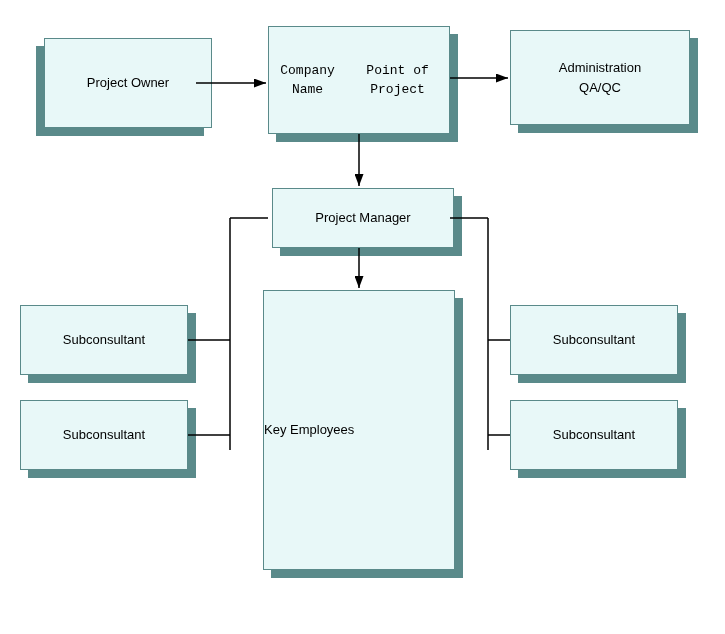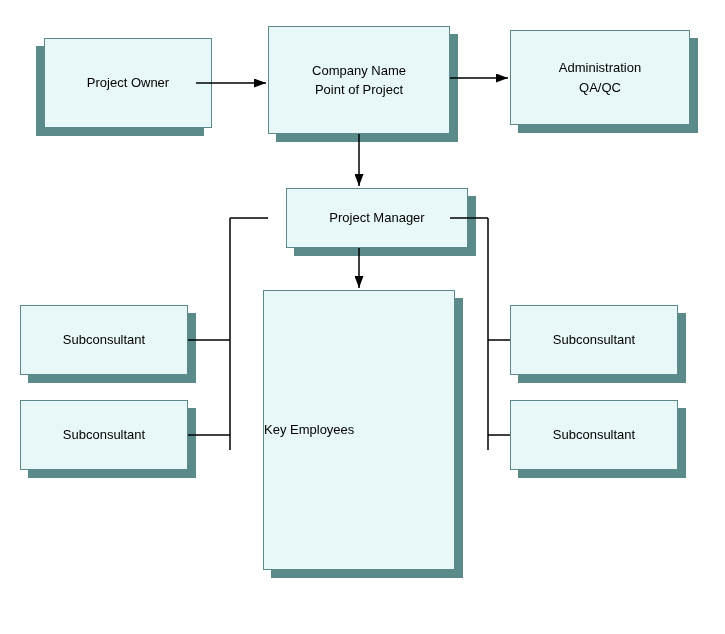--- a/index.html
+++ b/index.html
@@ -106,35 +106,35 @@
   <div class="box-3d" style="left:28px; top:38px; width:168px; height:90px;">
     <div class="face-right" style="left:8px; top:8px; width:168px; height:90px;"></div>
 
     <div class="face-front" style="left:16px; top:0; width:168px; height:90px;align-items:center;">
       <span>Project Owner</span>
     </div>
   </div>
 
   <div class="box-3d" style="left:268px; top:26px; width:182px; height:108px;">
     <div class="face-right" style="left:8px; top:8px; width:182px; height:108px;"></div>
-    <div class="face-front" style="left:0; top:0; width:182px; height:108px; flex-direction:column;">
+    <div class="face-front" style="left:0; top:0; width:182px; height:108px; flex-direction:row;font-family:Liberation Mono, monospace;">
       <span>Company Name</span>
       <span>Point of Project</span>
     </div>
   </div>
 
   <div class="box-3d" style="left:510px; top:30px; width:180px; height:95px;">
     <div class="face-right" style="left:8px; top:8px; width:180px; height:95px;"></div>
     <div class="face-front" style="left:0; top:0; width:180px; height:95px; flex-direction:column;">
       <span>Administration</span>
       <span>QA/QC</span>
     </div>
   </div>
 
-  <div class="box-3d" style="left:286px; top:188px; width:182px; height:60px;">
+  <div class="box-3d" style="left:272px; top:188px; width:182px; height:60px;">
     <div class="face-right" style="left:8px; top:8px; width:182px; height:60px;"></div>
     <div class="face-front" style="left:0; top:0; width:182px; height:60px;">
       <span>Project Manager</span>
     </div>
   </div>
 
   <div class="box-3d" style="left:263px; top:290px; width:192px; height:280px;">
     <div class="face-right" style="left:8px; top:8px; width:192px; height:280px;"></div>
     <div class="face-front" style="left:0; top:0; width:192px; height:280px; align-items:center; justify-content:flex-start; ">
       <span>Key Employees</span>

